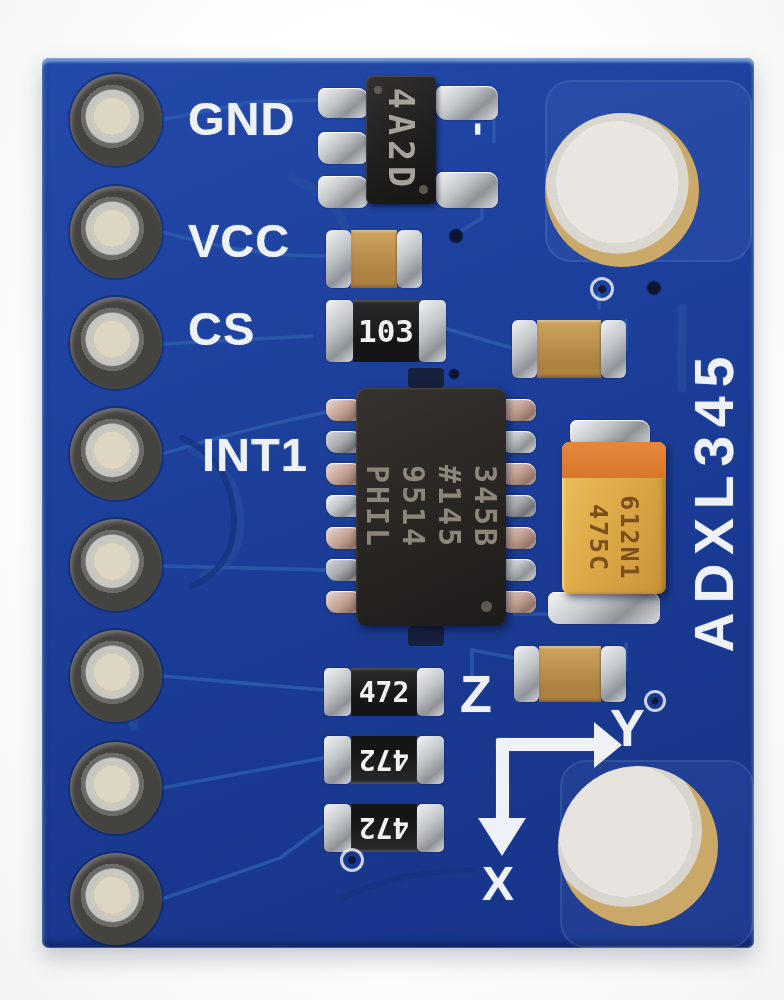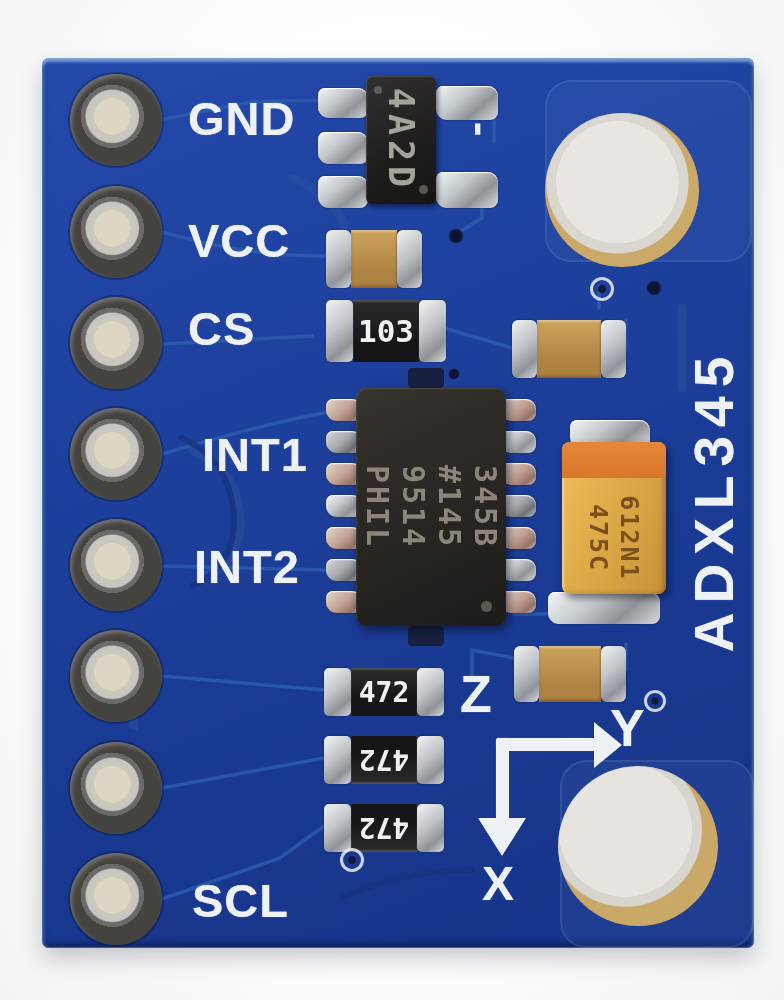--- a/index.html
+++ b/index.html
@@ -129,22 +129,20 @@
     <div class="abs pin" style="left:28px;top:350px;"></div>
     <div class="abs pin" style="left:28px;top:461px;"></div>
     <div class="abs pin" style="left:28px;top:572px;"></div>
     <div class="abs pin" style="left:28px;top:684px;"></div>
     <div class="abs pin" style="left:28px;top:795px;"></div>
 
     <div class="abs pin-label" style="left:146px;top:30px;">GND</div>
     <div class="abs pin-label" style="left:146px;top:152px;">VCC</div>
     <div class="abs pin-label" style="left:146px;top:240px;">CS</div>
     <div class="abs pin-label" style="left:160px;top:366px;">INT1</div>
-    <div class="abs pin-label" style="left:152px;top:478px;">INT2</div>
-    <div class="abs pin-label" style="left:150px;top:812px;">SCL</div>
 
     <div class="abs pad" style="left:276px;top:30px;width:50px;height:30px;"></div>
     <div class="abs pad" style="left:276px;top:74px;width:50px;height:32px;"></div>
     <div class="abs pad" style="left:276px;top:118px;width:50px;height:32px;"></div>
     <div class="abs pad" style="left:394px;top:28px;width:62px;height:34px;"></div>
     <div class="abs pad" style="left:394px;top:114px;width:62px;height:36px;"></div>
     <div class="abs sot" style="left:324px;top:18px;width:70px;height:128px;">
       <div class="abs chip-dot" style="left:8px;top:10px;width:8px;height:8px;"></div>
       <div class="abs chip-dot" style="right:8px;bottom:10px;width:9px;height:9px;"></div>
       <div class="abs chip-text sot-text" style="left:-25px;top:44px;width:120px;height:40px;">4A2D</div>

